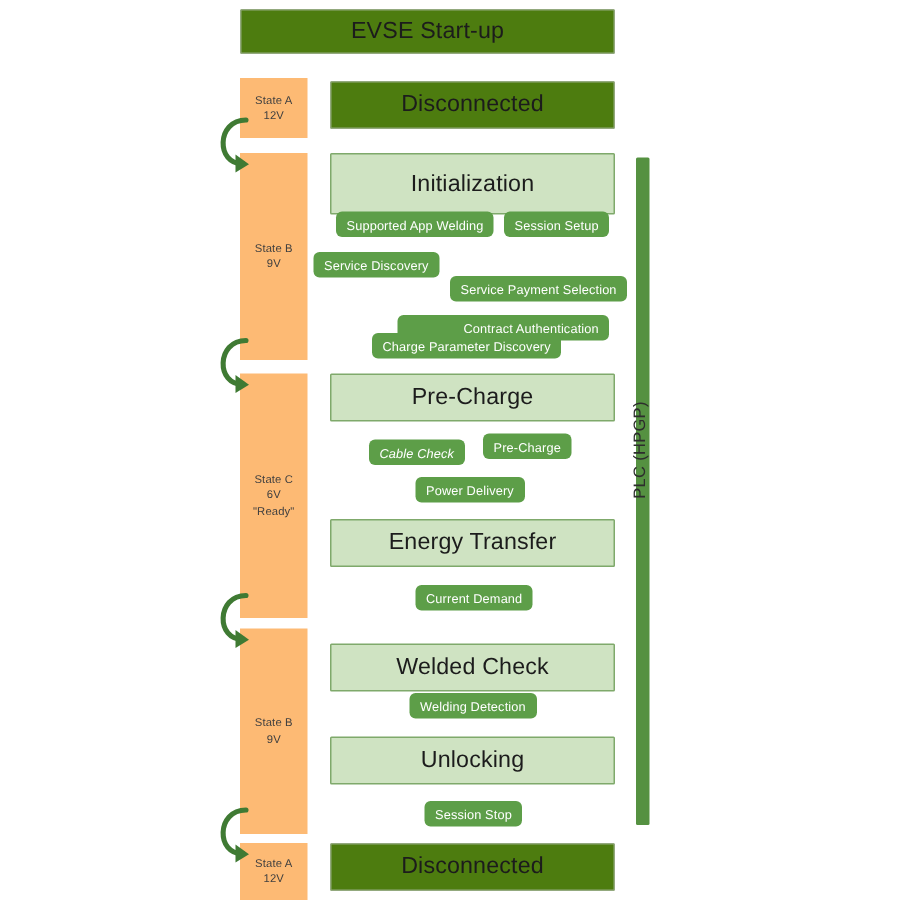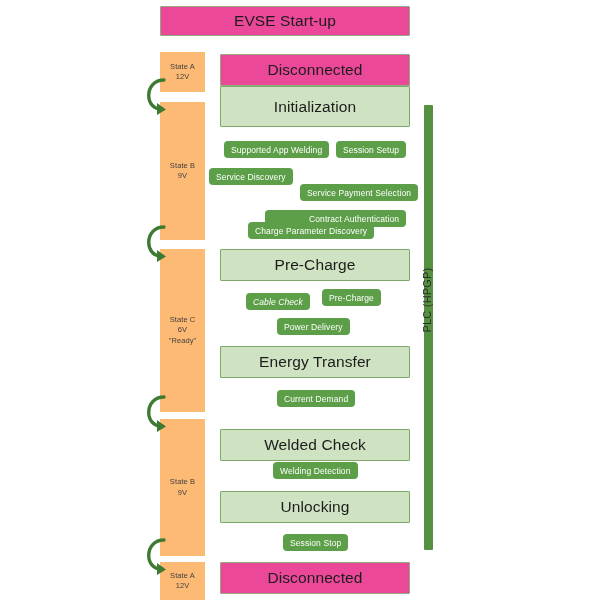--- a/index.html
+++ b/index.html
@@ -45,21 +45,21 @@
   .stage {
     left: 220px;
     width: 190px;
     display: flex;
     align-items: center;
     justify-content: center;
     border: 1px solid #7fa96b;
     border-radius: 1px;
   }
   .stage.filled { background: #cfe3c2; }
-  .stage.hollow { background: #ec4899; border-color: #93a97e; }
+  .stage.hollow { background: #4d7c0f; border-color: #93a97e; }
   .stage .stage-label {
     font-size: 15.5px;
     color: #1c1c1c;
     letter-spacing: 0.1px;
     white-space: nowrap;
   }
   .stage.top-box { left: 160px; width: 250px; }
 
   
   .pill {
@@ -131,21 +131,21 @@
 
   <div class="abs state-seg" style="top:562px;height:38px;">
     <span class="state-label">State A
 12V</span>
   </div>
 
   <div class="abs stage hollow" style="top:54px;height:32px;">
     <span class="stage-label">Disconnected</span>
   </div>
 
-  <div class="abs stage filled" style="top:86px;height:41px;">
+  <div class="abs stage filled" style="top:102px;height:41px;">
     <span class="stage-label">Initialization</span>
   </div>
 
   <div class="abs stage filled" style="top:249px;height:32px;">
     <span class="stage-label">Pre-Charge</span>
   </div>
 
   <div class="abs stage filled" style="top:346px;height:32px;">
     <span class="stage-label">Energy Transfer</span>
   </div>

